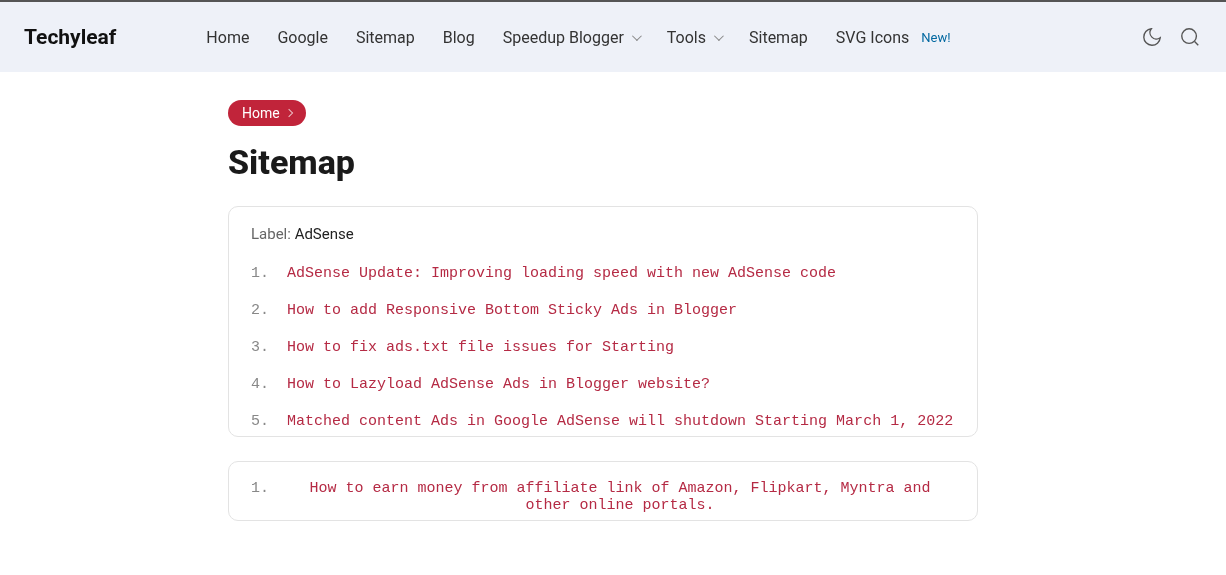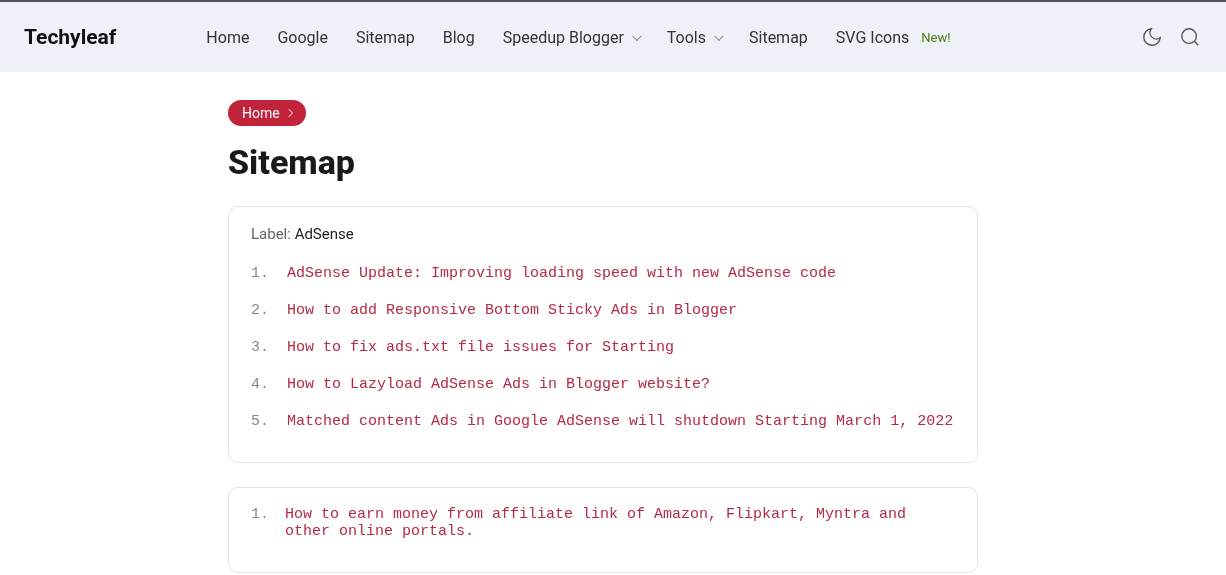--- a/index.html
+++ b/index.html
@@ -40,21 +40,21 @@
   }
   .chevron {
     display: inline-block;
     width: 7px;
     height: 7px;
     border-right: 1.5px solid #888;
     border-bottom: 1.5px solid #888;
     transform: rotate(45deg) translateY(-2px);
   }
   .badge-new {
-    color: #4d7c0f;
+    color: #0369a1;
     font-size: 13px;
     margin-left: 4px;
   }
   .header-icons {
     margin-left: auto;
     display: flex;
     gap: 14px;
     align-items: center;
   }
   .icon-btn {
@@ -93,21 +93,21 @@
   h1.page-title {
     font-size: 34px;
     font-weight: 800;
     color: #1a1a1a;
     margin-top: 16px;
     margin-bottom: 24px;
   }
   .card {
     border: 1px solid #e3e3e3;
     border-radius: 10px;
-    padding: 18px 22px 32px 22px;
+    padding: 18px 22px 6px 22px;
     margin-bottom: 24px;
     background: #fff;
   }
   .card-label {
     font-size: 15px;
     color: #222;
     margin-bottom: 22px;
   }
   .card-label .label-prefix {
     color: #666;
@@ -120,21 +120,21 @@
     font-family: Liberation Mono, monospace;
   }
   ol.link-list li {
     counter-increment: item;
     display: flex;
     align-items: baseline;
     gap: 18px;
     margin-bottom: 20px;
     font-size: 15px;
   }
-  ol.link-list li:last-child { margin-bottom: 0; }
+  ol.link-list li:last-child { margin-bottom: 0; text-align: center; }
   ol.link-list li::before {
     content: counter(item) ".";
     color: #888;
     min-width: 16px;
   }
   ol.link-list li a {
     color: #b52a44;
     text-decoration: none;
     cursor: pointer;
   }

